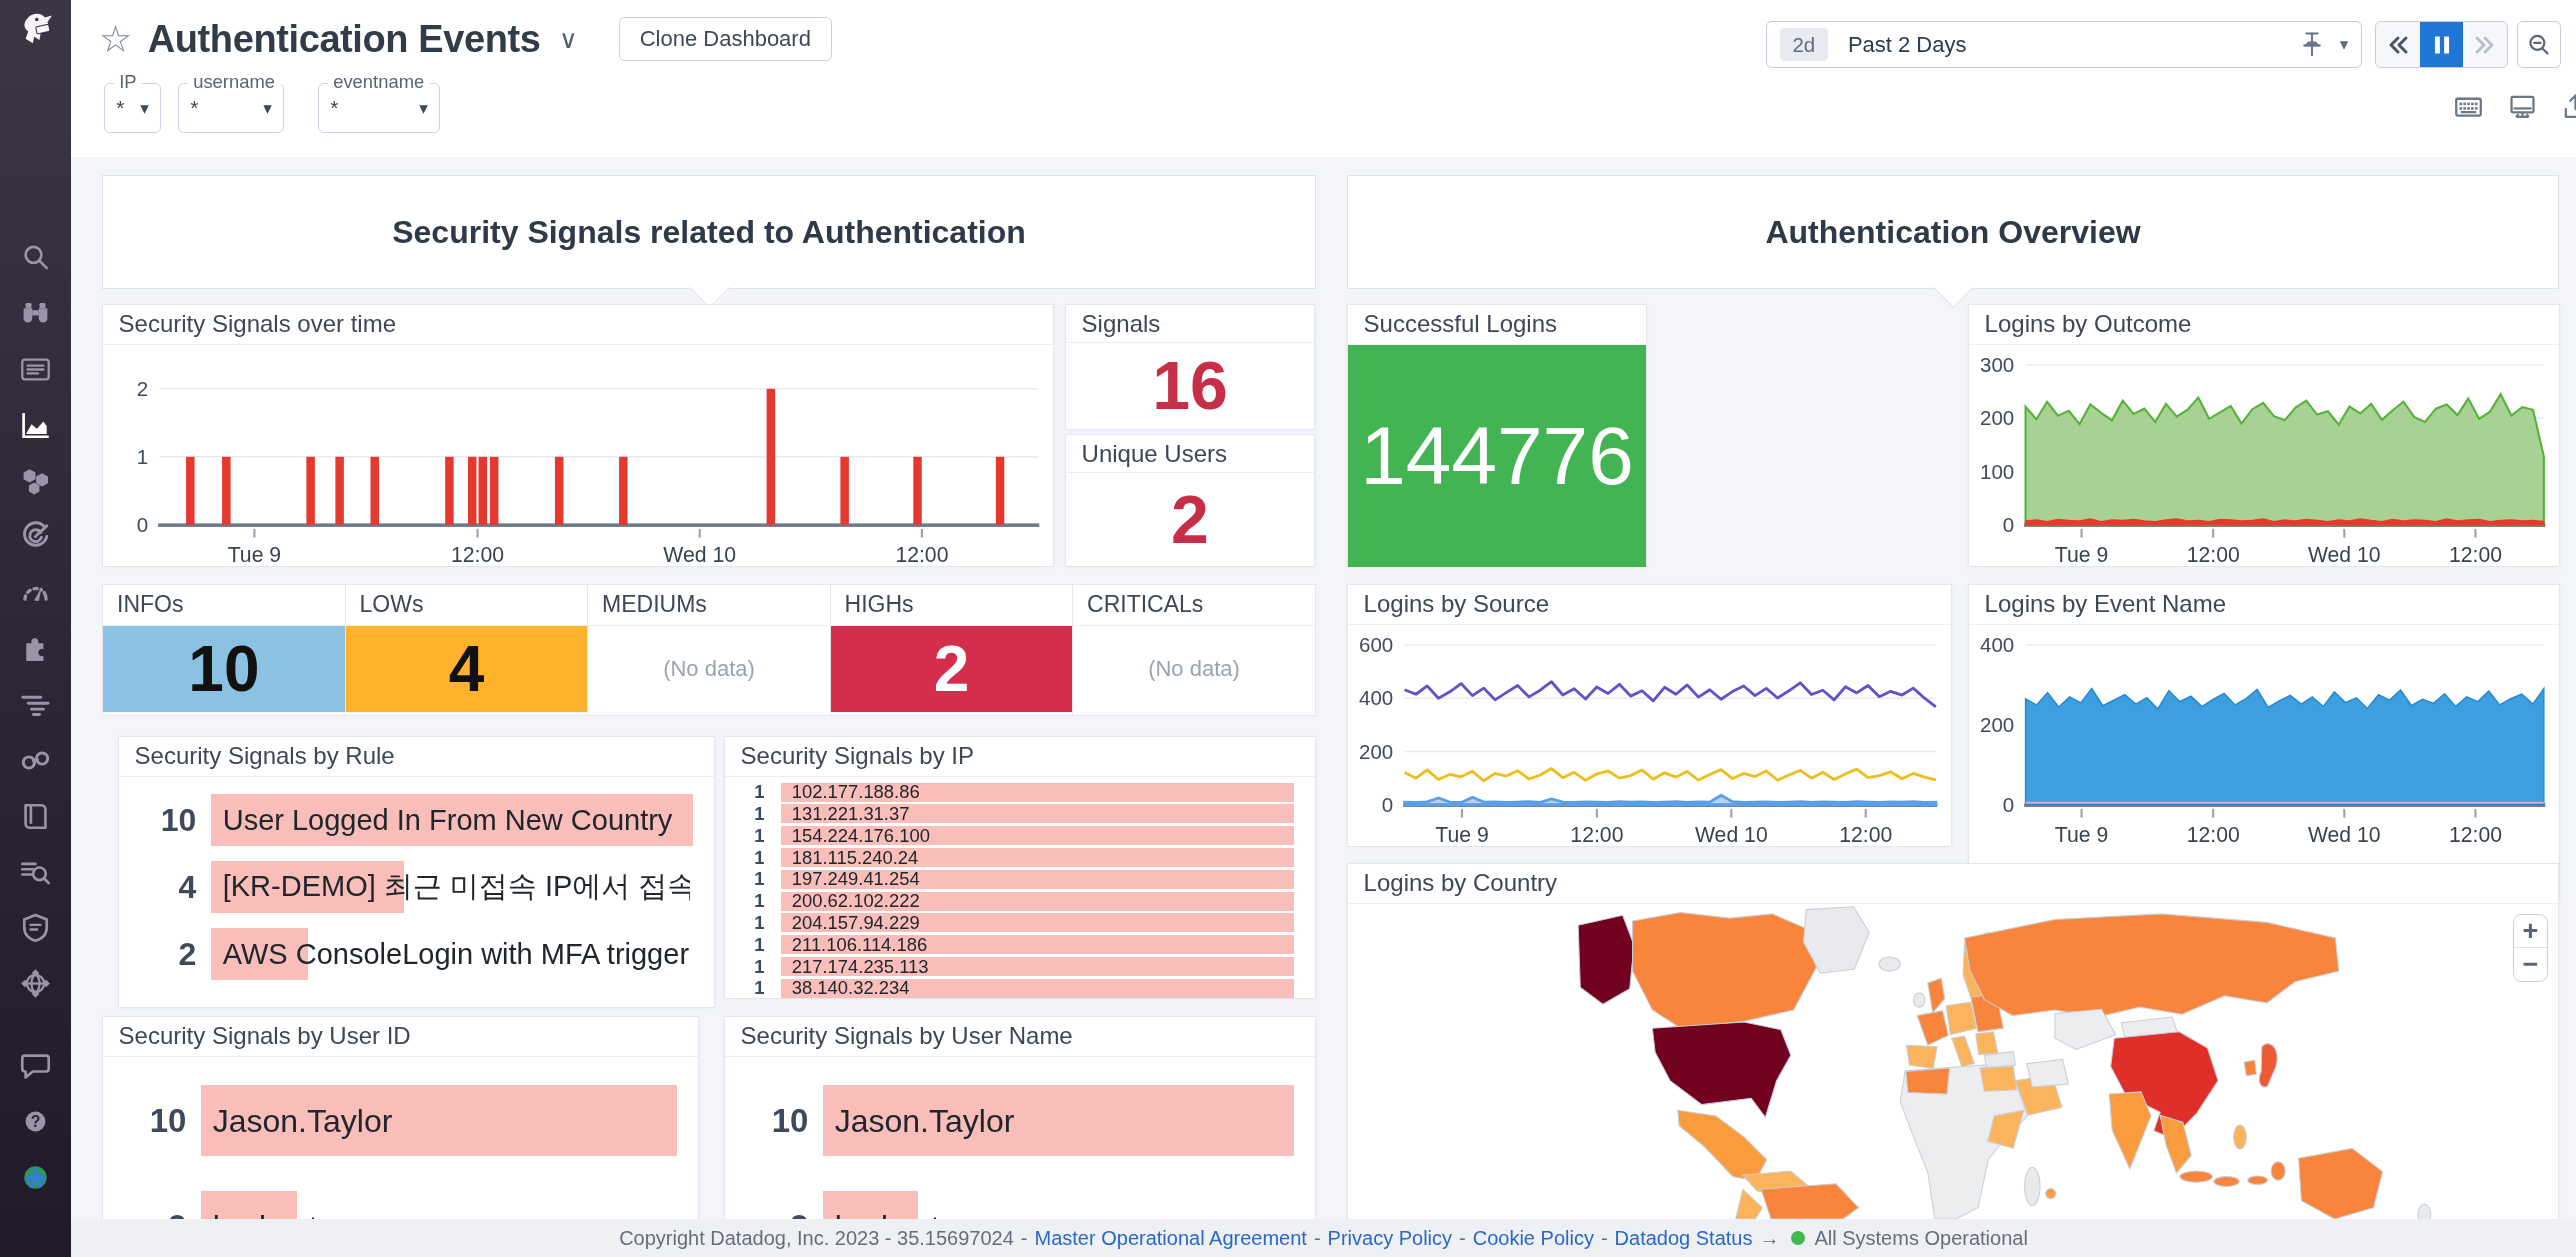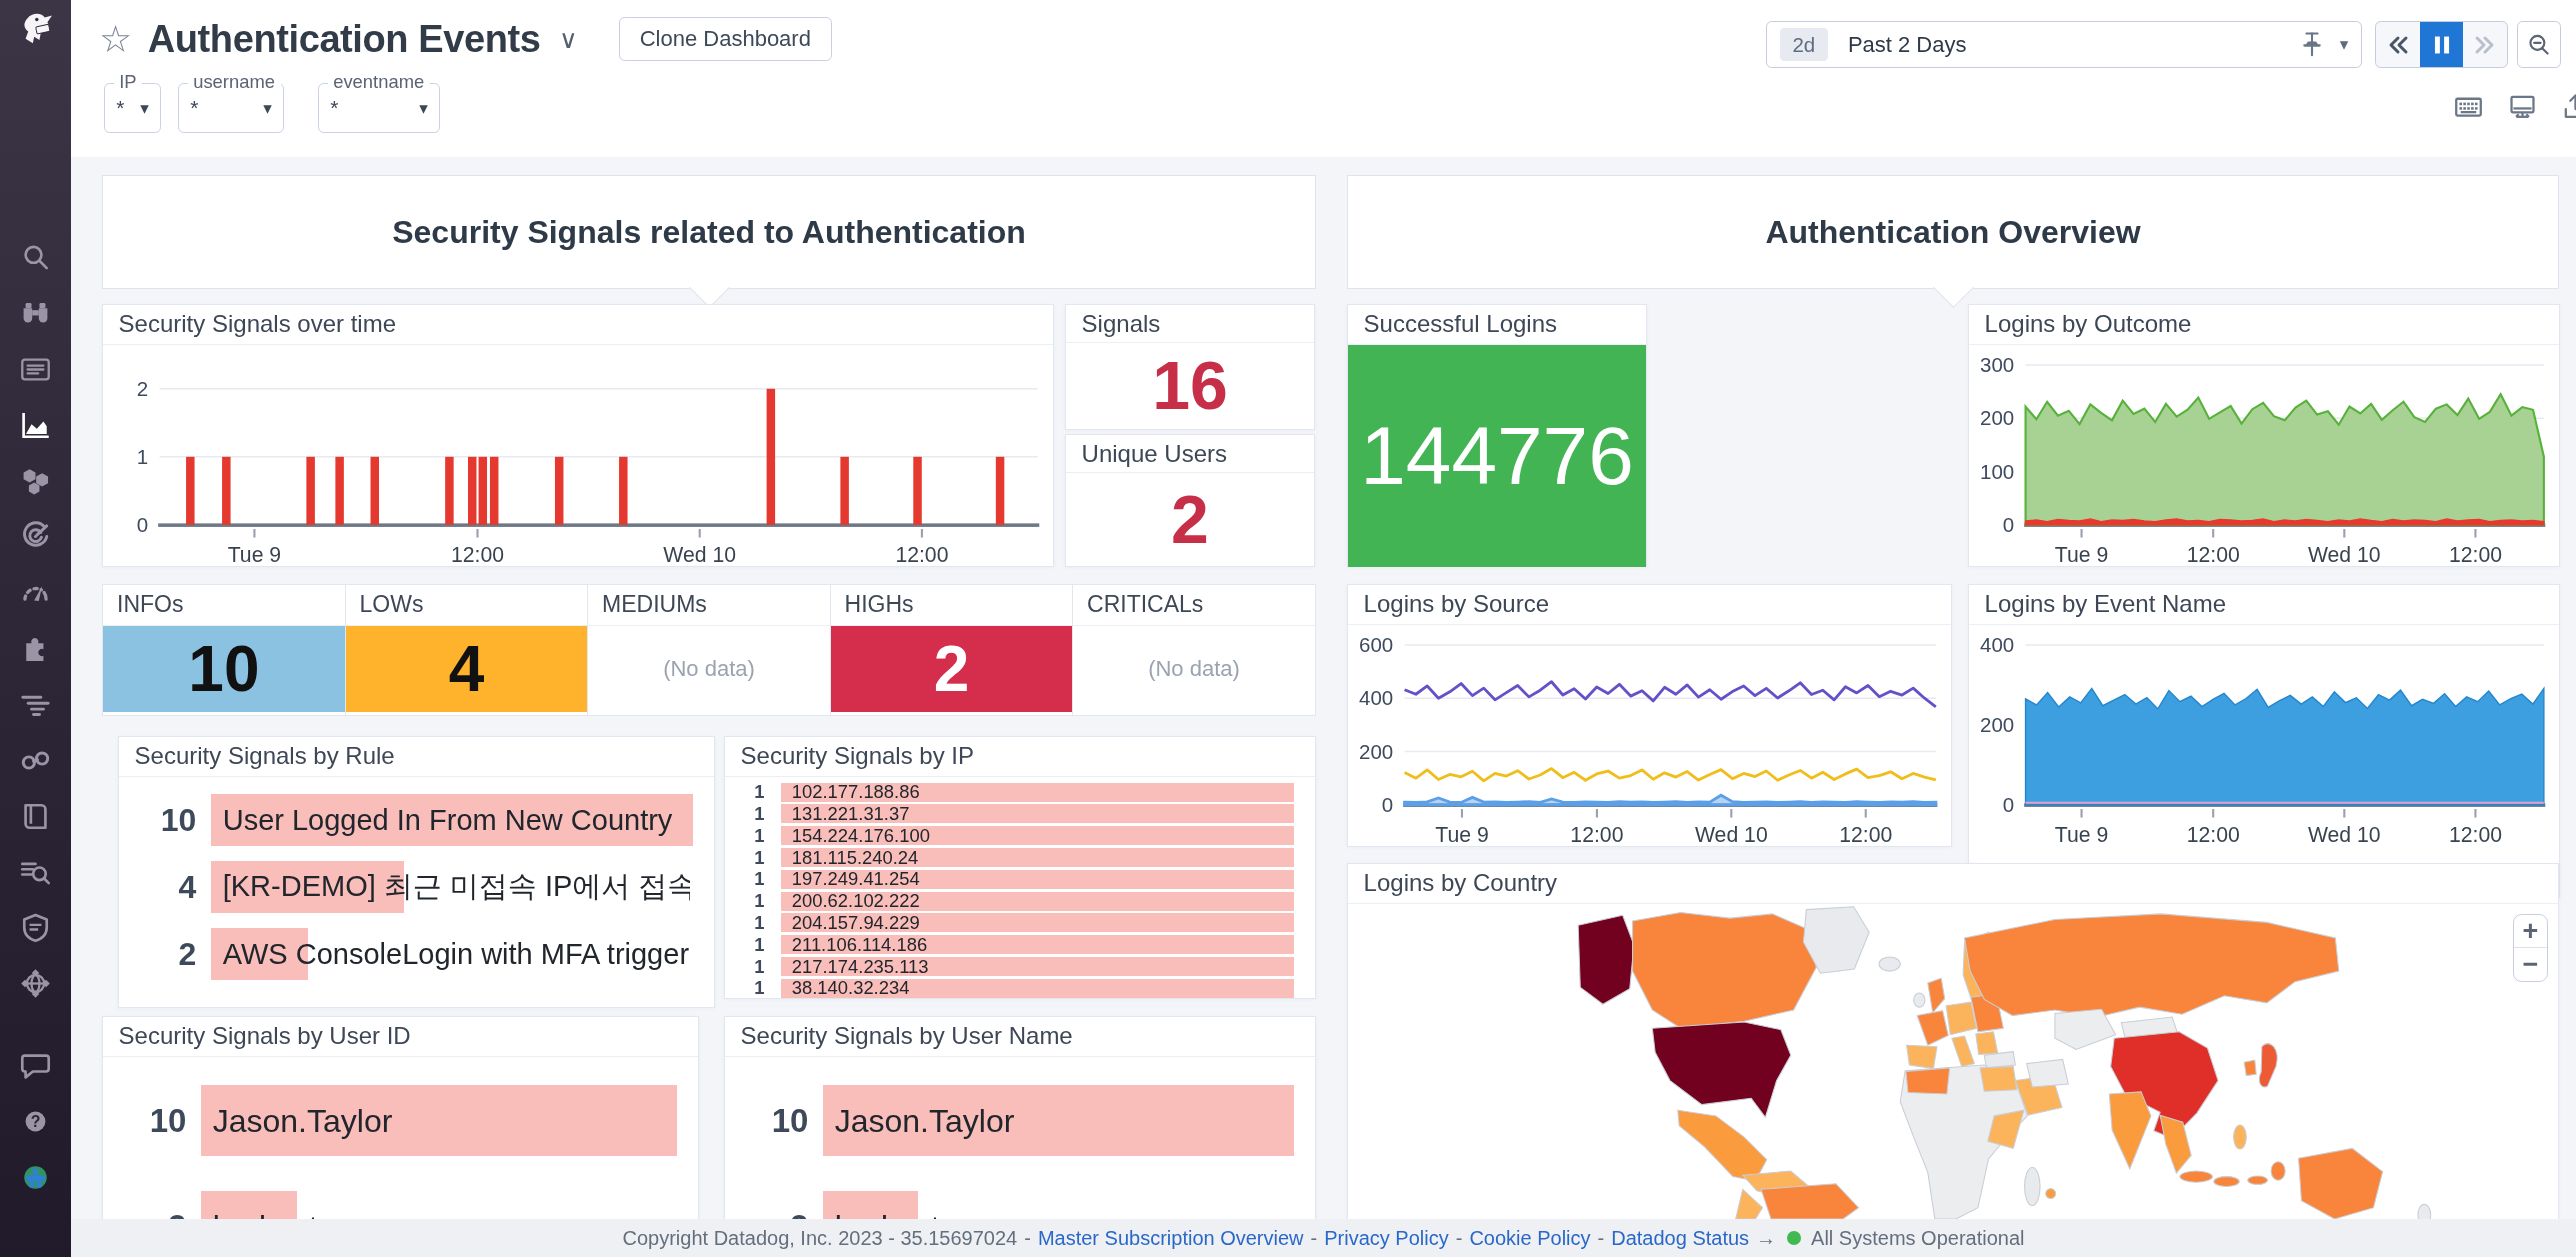--- a/index.html
+++ b/index.html
@@ -692,21 +692,21 @@
       <div id="zoomctl">
         <div class="zbtn">+</div>
         <div class="zbtn">−</div>
       </div>
     </div>
   </div>
 
   <div id="footer">
       <span>Copyright Datadog, Inc. 2023 - 35.15697024</span>
       <span>-</span>
-      <a>Master Subscription Overview</a>
+      <a>Master Operational Agreement</a>
       <span>-</span>
       <a>Privacy Policy</a>
       <span>-</span>
       <a>Cookie Policy</a>
       <span>-</span>
       <a>Datadog Status</a>
       <span>→</span>
       <span class="status-dot" style="background: rgb(63, 185, 80);"></span>
       <span>All Systems Operational</span>
     </div>

